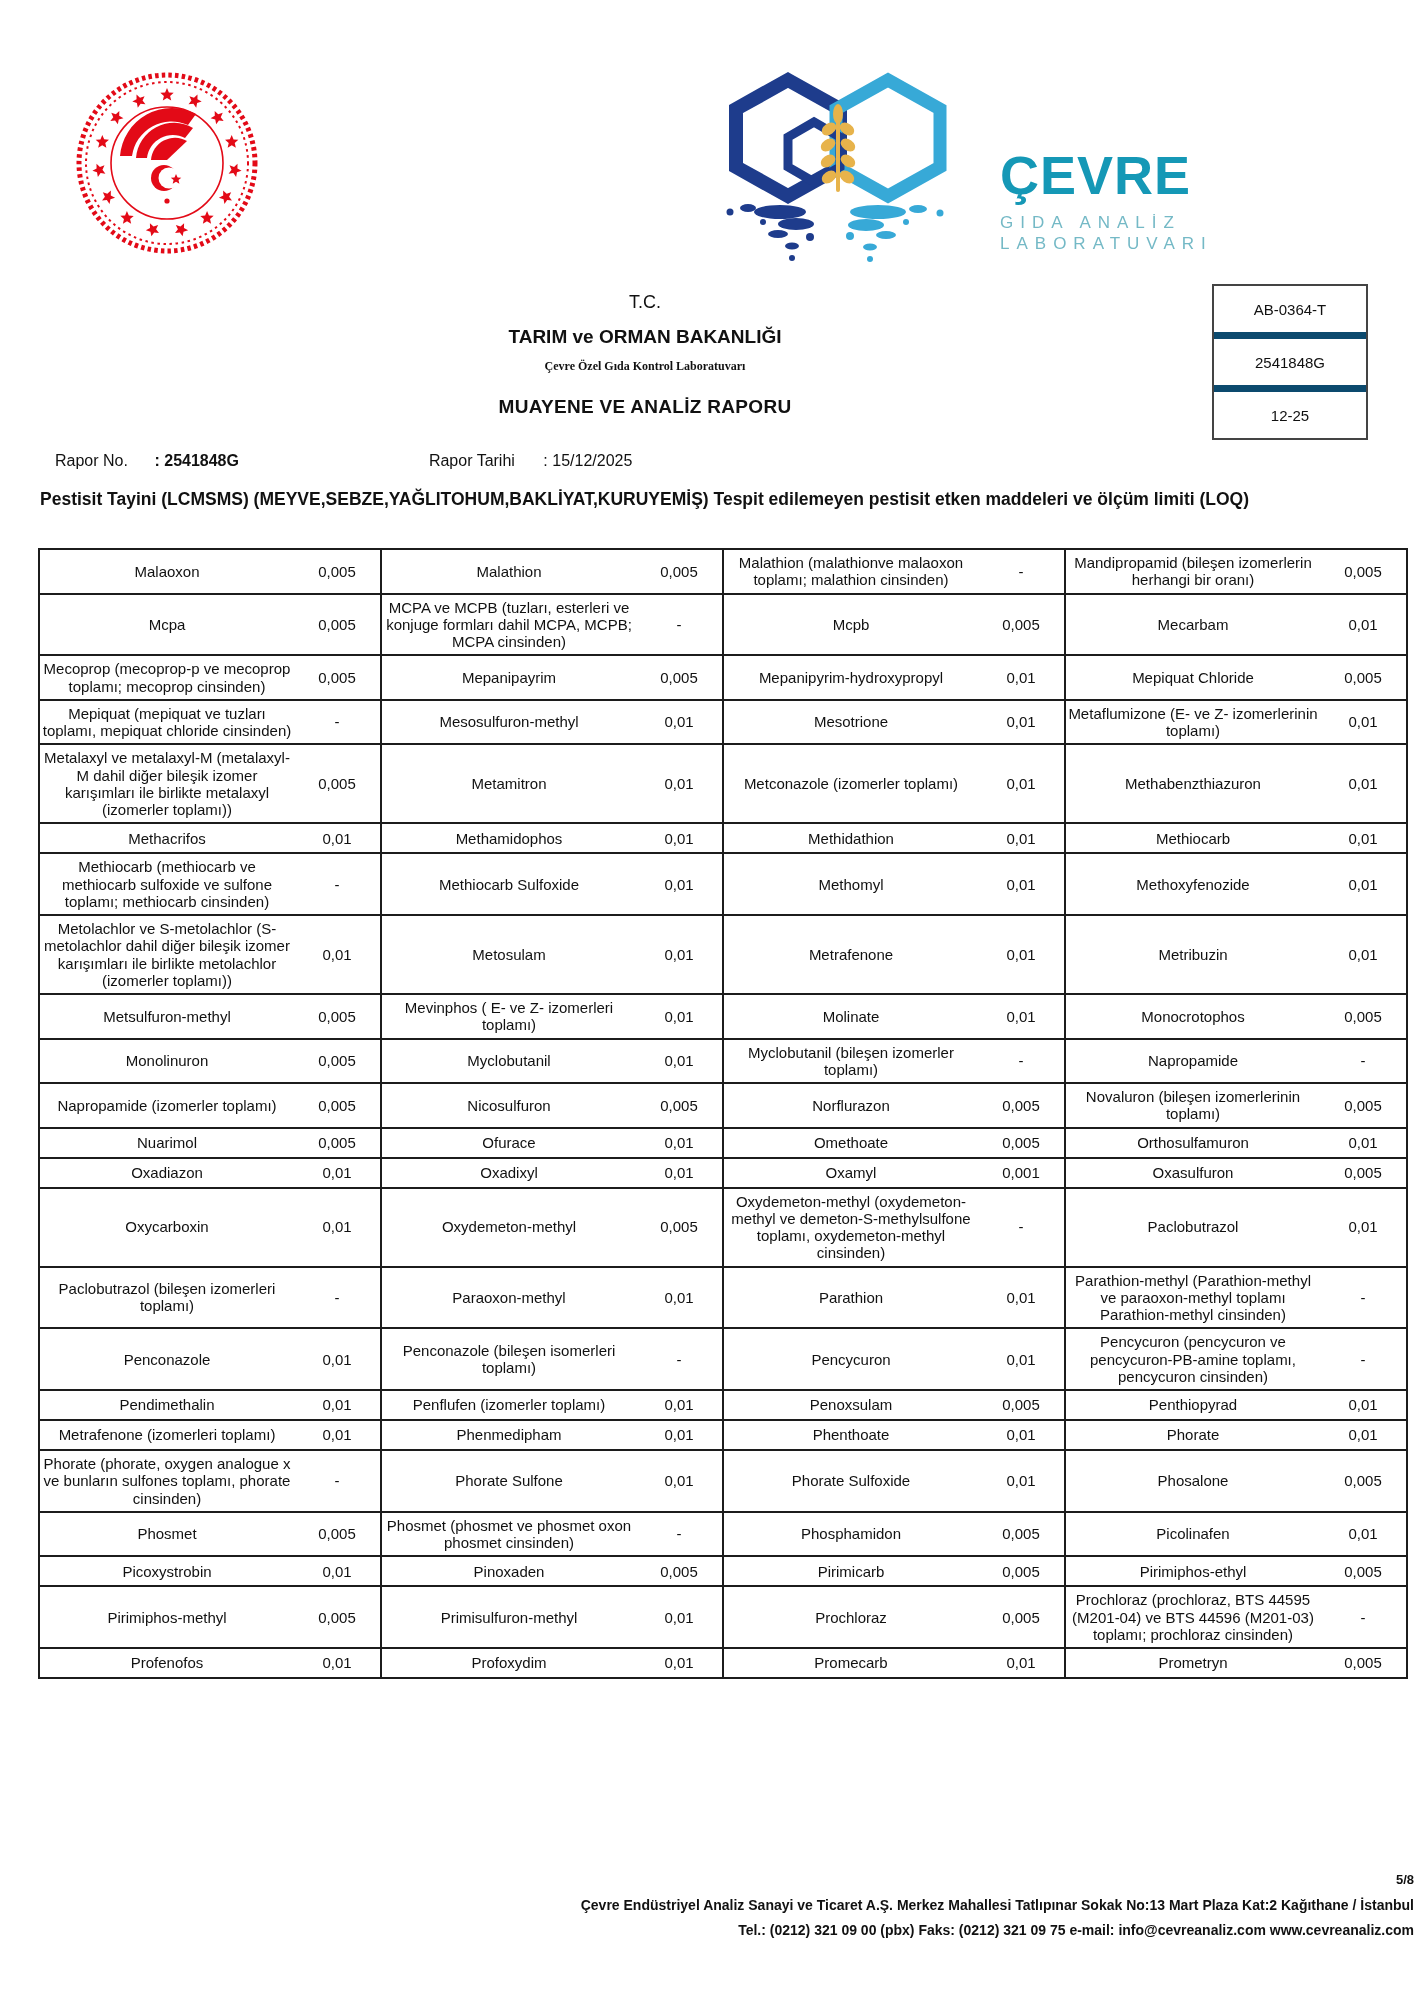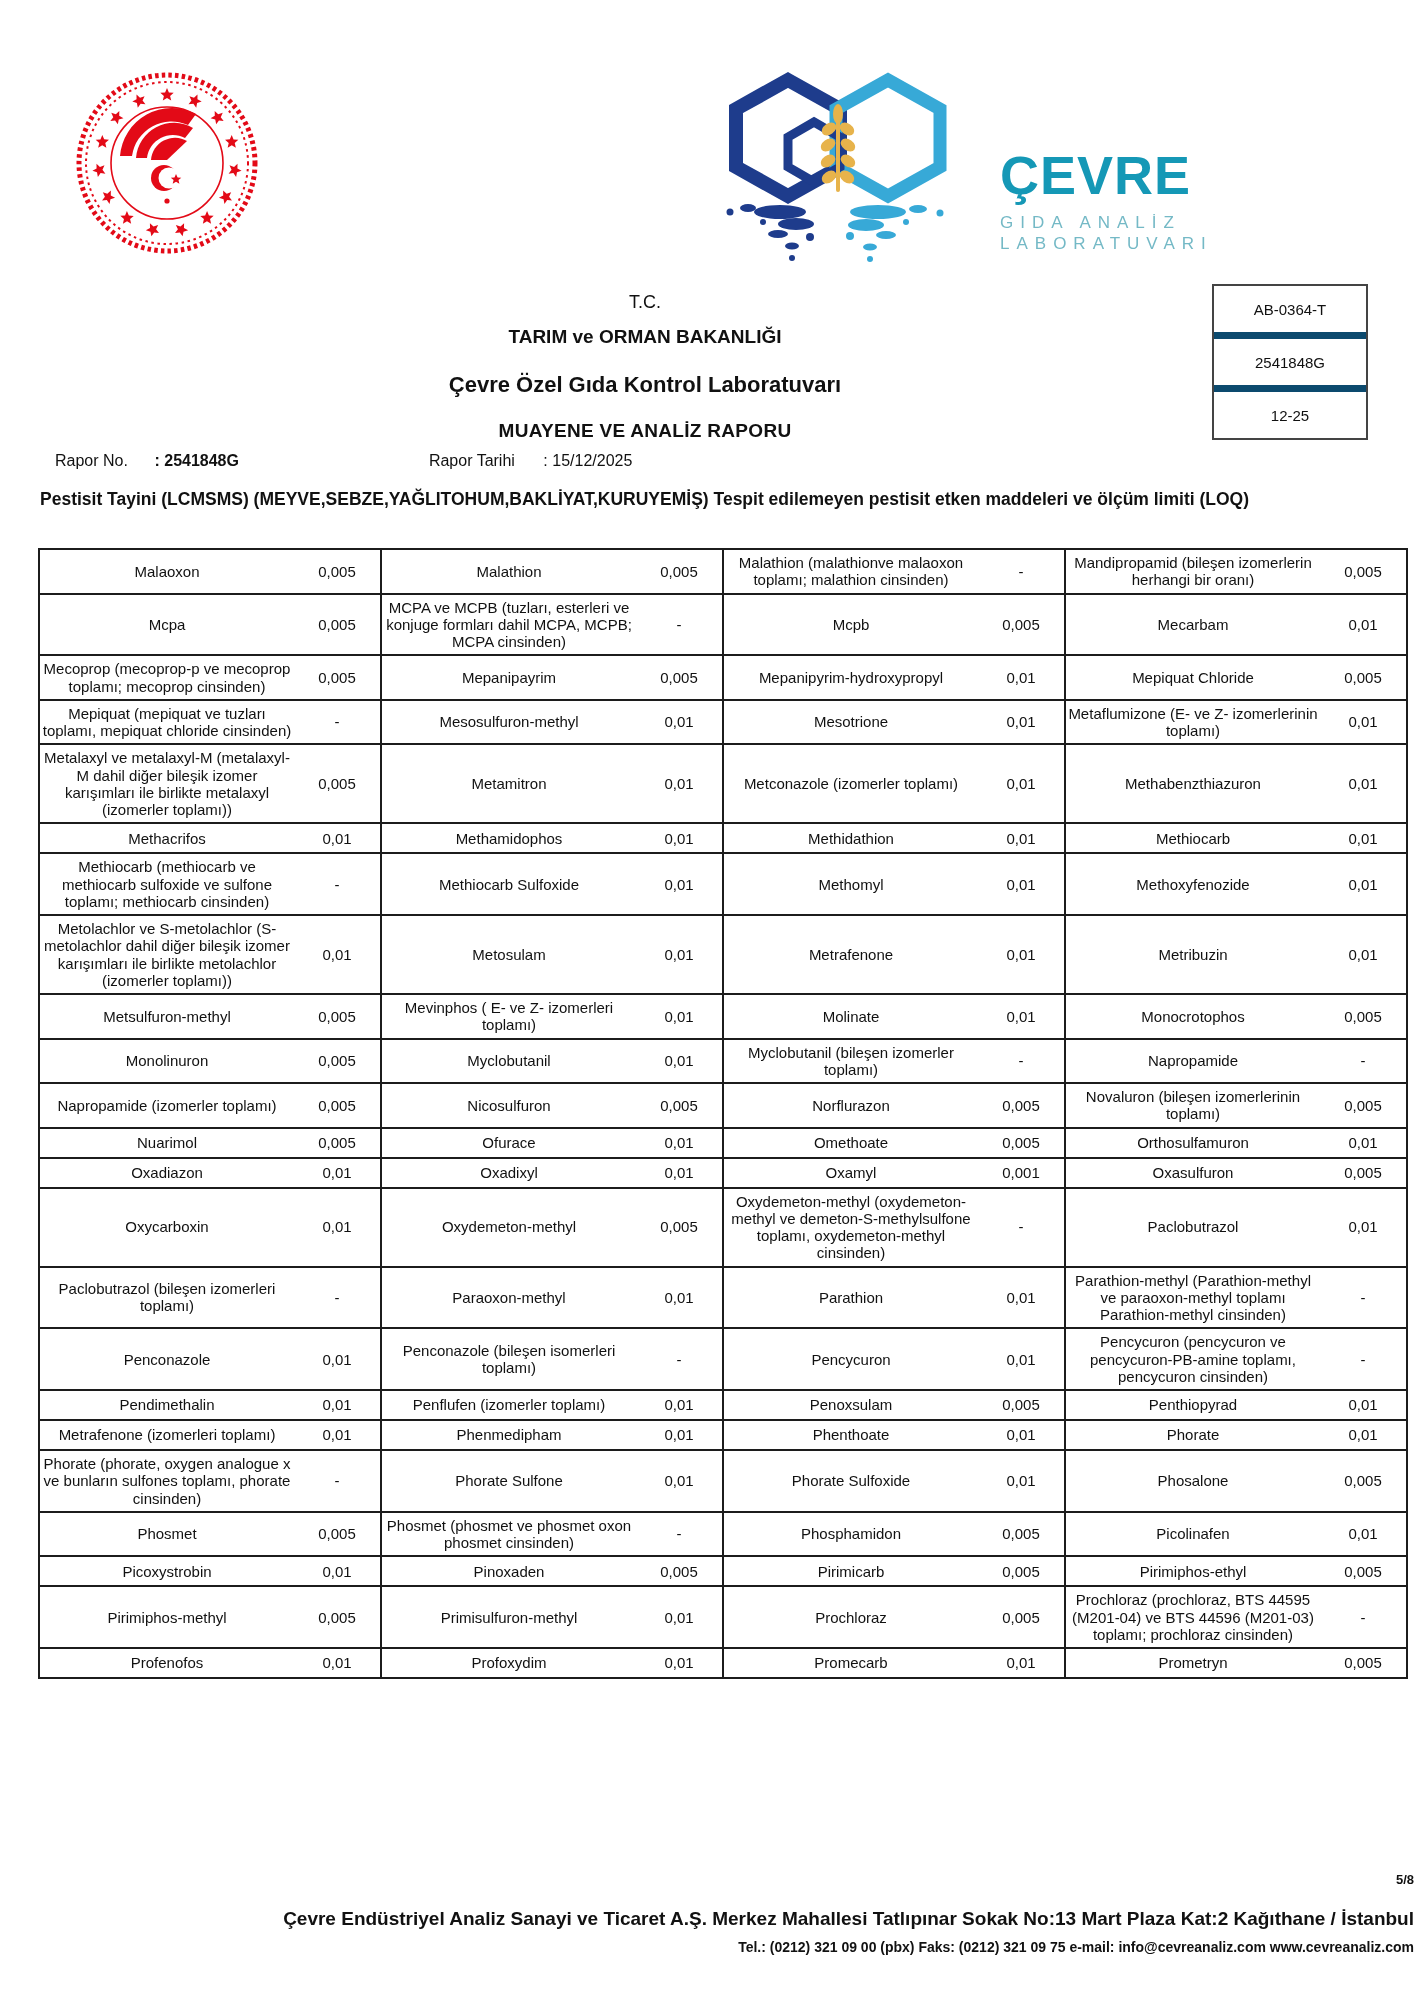--- a/index.html
+++ b/index.html
@@ -10,21 +10,21 @@
   }
   
   .emblem{position:absolute;left:72px;top:68px;width:190px;height:190px;}
   .cevre-logo{position:absolute;left:718px;top:62px;width:240px;height:215px;}
   .brandblock{position:absolute;left:1000px;top:148px;width:330px;}
   .brand{font-size:54px;font-weight:bold;color:#1598b6;letter-spacing:1px;line-height:1;}
   .brand-sub{margin-top:10px;font-size:17px;color:#74b9c6;letter-spacing:7px;line-height:1.25;font-weight:500;}
   .org-block{position:absolute;left:20px;top:292px;width:1250px;text-align:center;}
   .org-tc{font-size:18px;font-weight:normal;}
   .org-ministry{font-size:19px;font-weight:bold;margin-top:13px;}
-  .org-lab{font-size:22px;font-weight:bold;margin-top:24px;}
+  .org-lab{font-size:12px;font-weight:bold;margin-top:11px;font-family:Liberation Serif, serif;}
   .org-report{font-size:19px;font-weight:bold;margin-top:22px;letter-spacing:.3px;}
   .info-box{position:absolute;left:1212px;top:284px;width:152px;border:2px solid #444;}
   .info-cell{height:46px;display:flex;align-items:center;justify-content:center;
     font-size:15px;border-bottom:7px solid #0c4a6e;}
   .info-cell:last-child{border-bottom:none;}
   
   .meta-line{position:absolute;left:55px;top:452px;width:1300px;font-size:16px;}
   .meta-line .lbl{display:inline-block;}
   .meta-line .strong{font-weight:bold;}
   .m-no-lbl{width:95px;}
@@ -37,21 +37,21 @@
   .loq-table{position:absolute;left:38px;top:548px;width:1338px;
     border-collapse:collapse;table-layout:fixed;}
   .loq-table td{border:2px solid #1c1c1c;font-size:15px;vertical-align:middle;
     text-align:center;padding:4px 2px;line-height:1.15;}
   .loq-table td.name{border-right:none;width:250px;}
   .loq-table td.val{border-left:none;width:82px;}
   .loq-table tr{height:30px;}
   
   .footer{position:absolute;left:0;top:1872px;width:1414px;text-align:right;}
   .page-no{font-size:13px;font-weight:bold;}
-  .footer-addr{margin-top:21px;font-size:19px;font-weight:bold;}
+  .footer-addr{margin-top:10px;font-size:14px;font-weight:bold;}
   .footer-tel{margin-top:9px;font-size:14px;font-weight:bold;}
 </style>
 </head>
 <body>
 
 <div class="page">
 
   <svg class="emblem" viewBox="0 0 190 190">
     <g fill="none" stroke="#e30a17">
       <circle cx="95" cy="95" r="88" stroke-width="5" stroke-dasharray="3.5,3.2"></circle>

